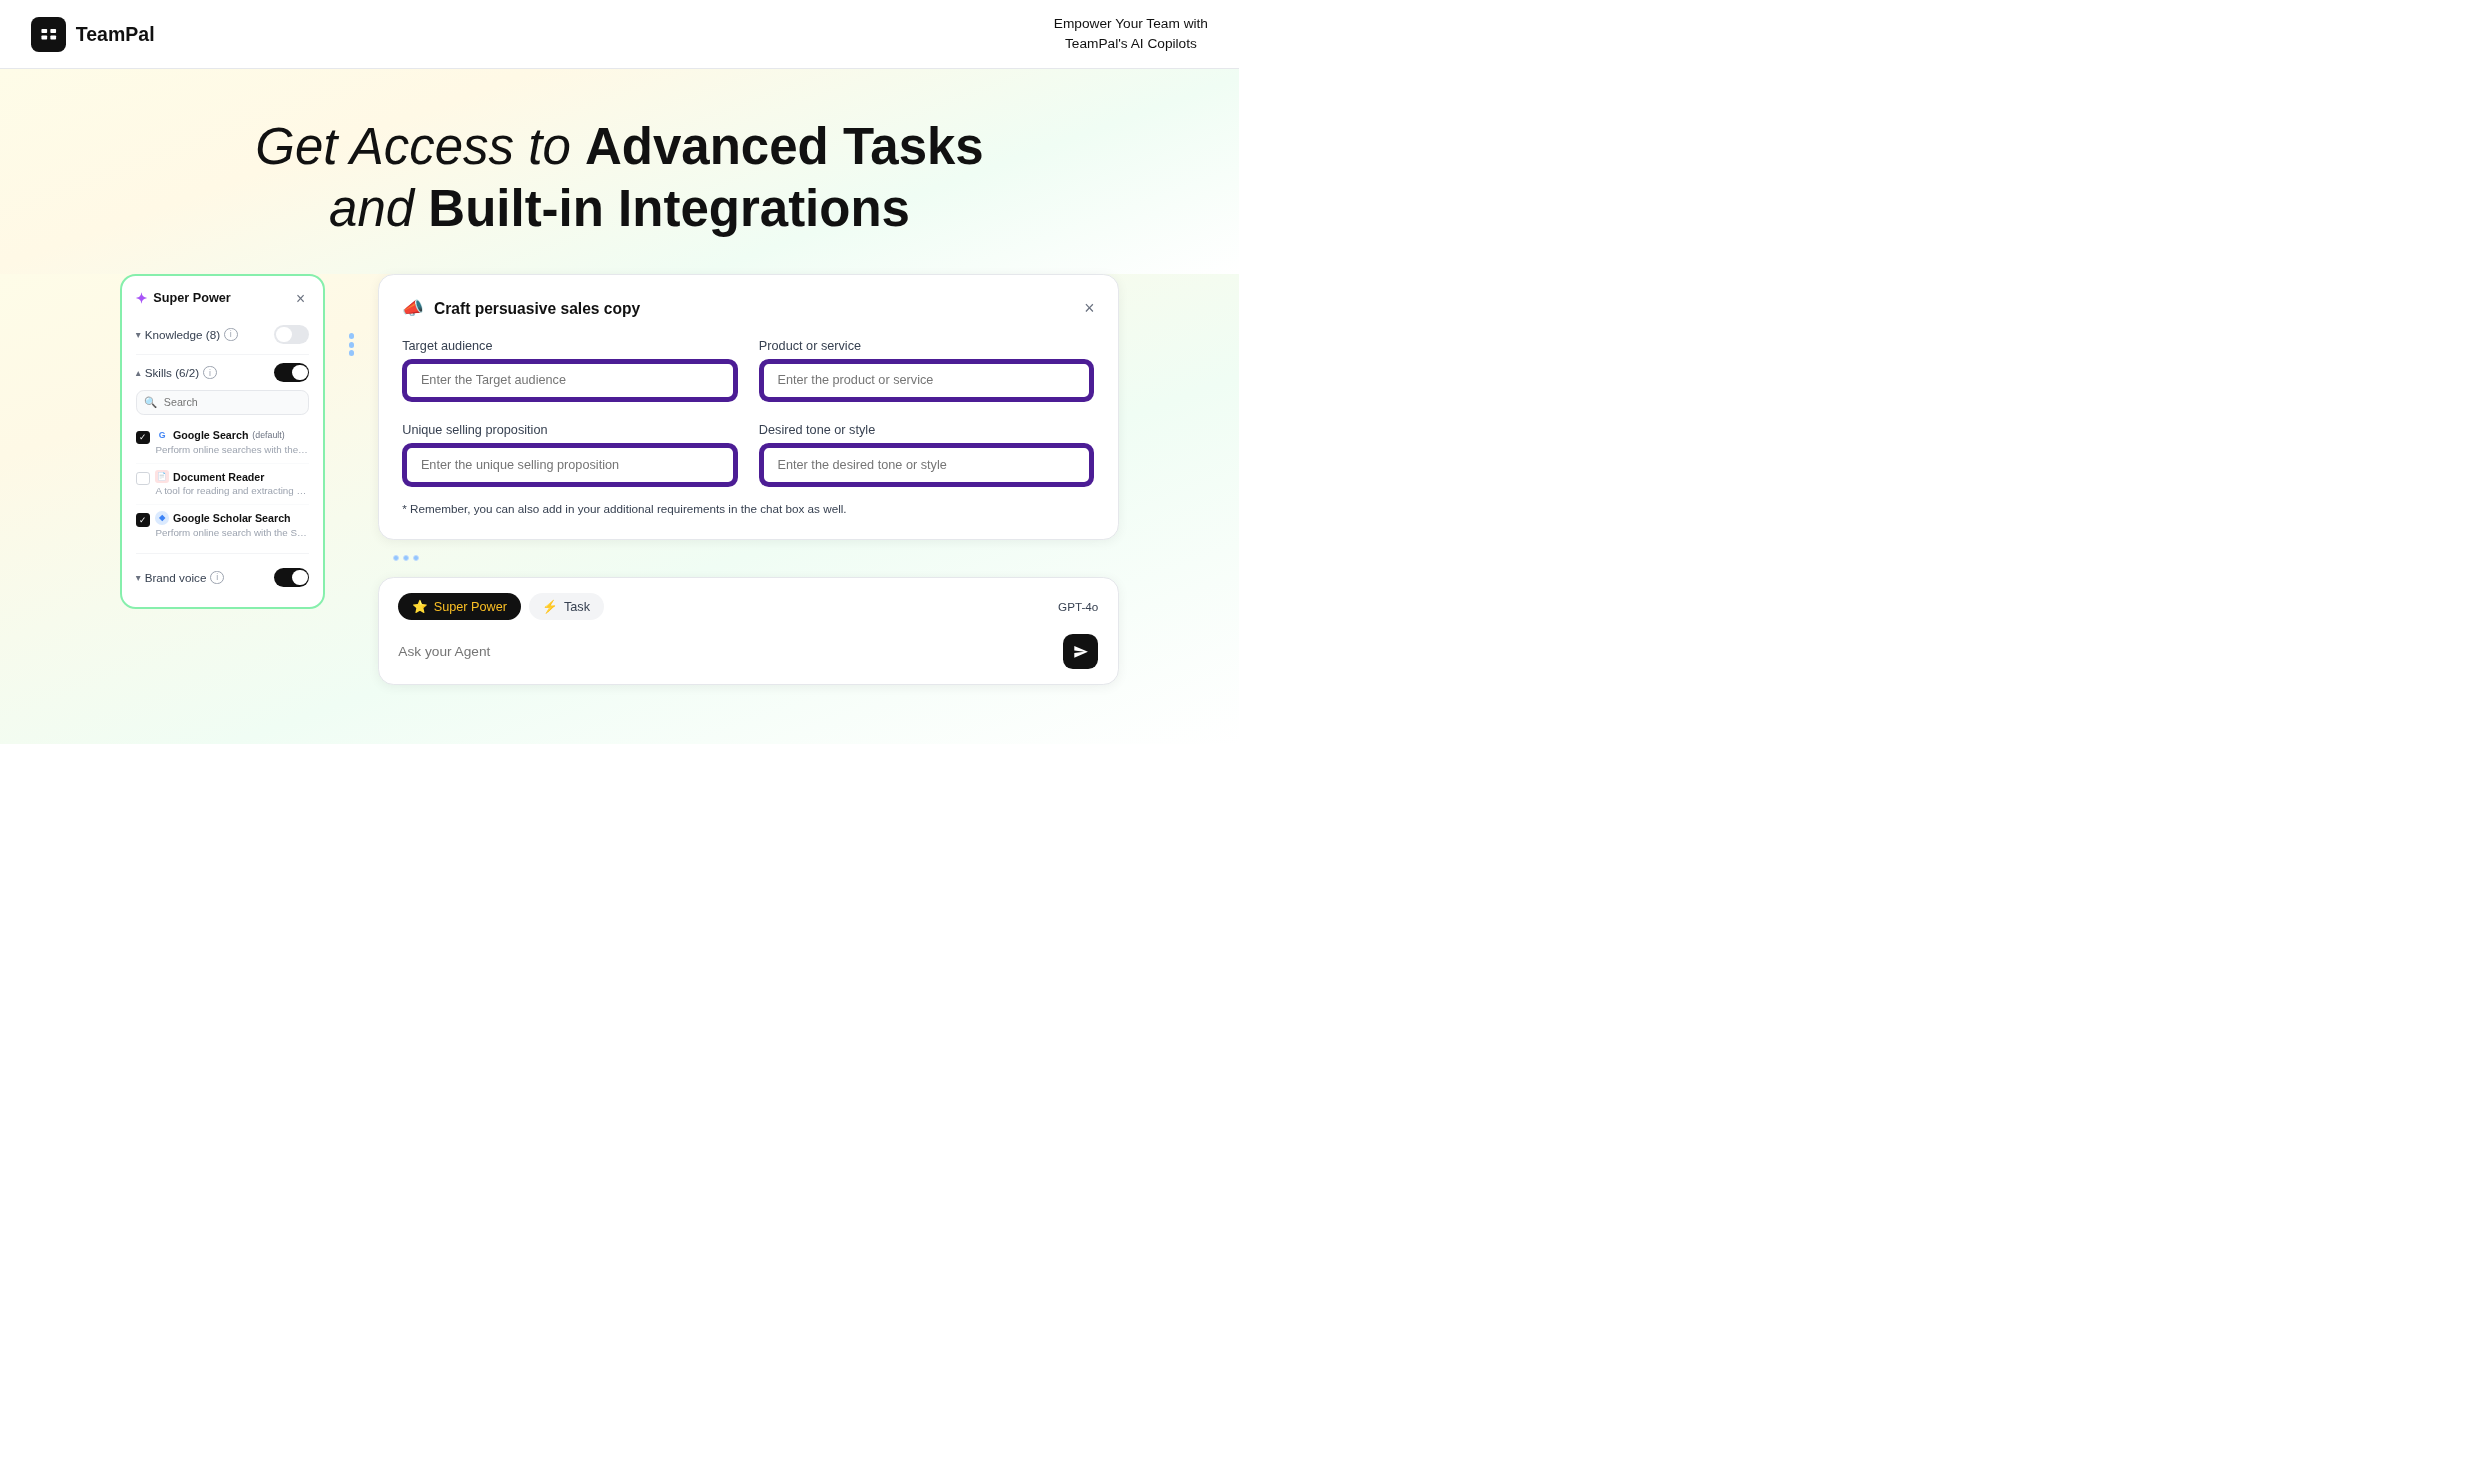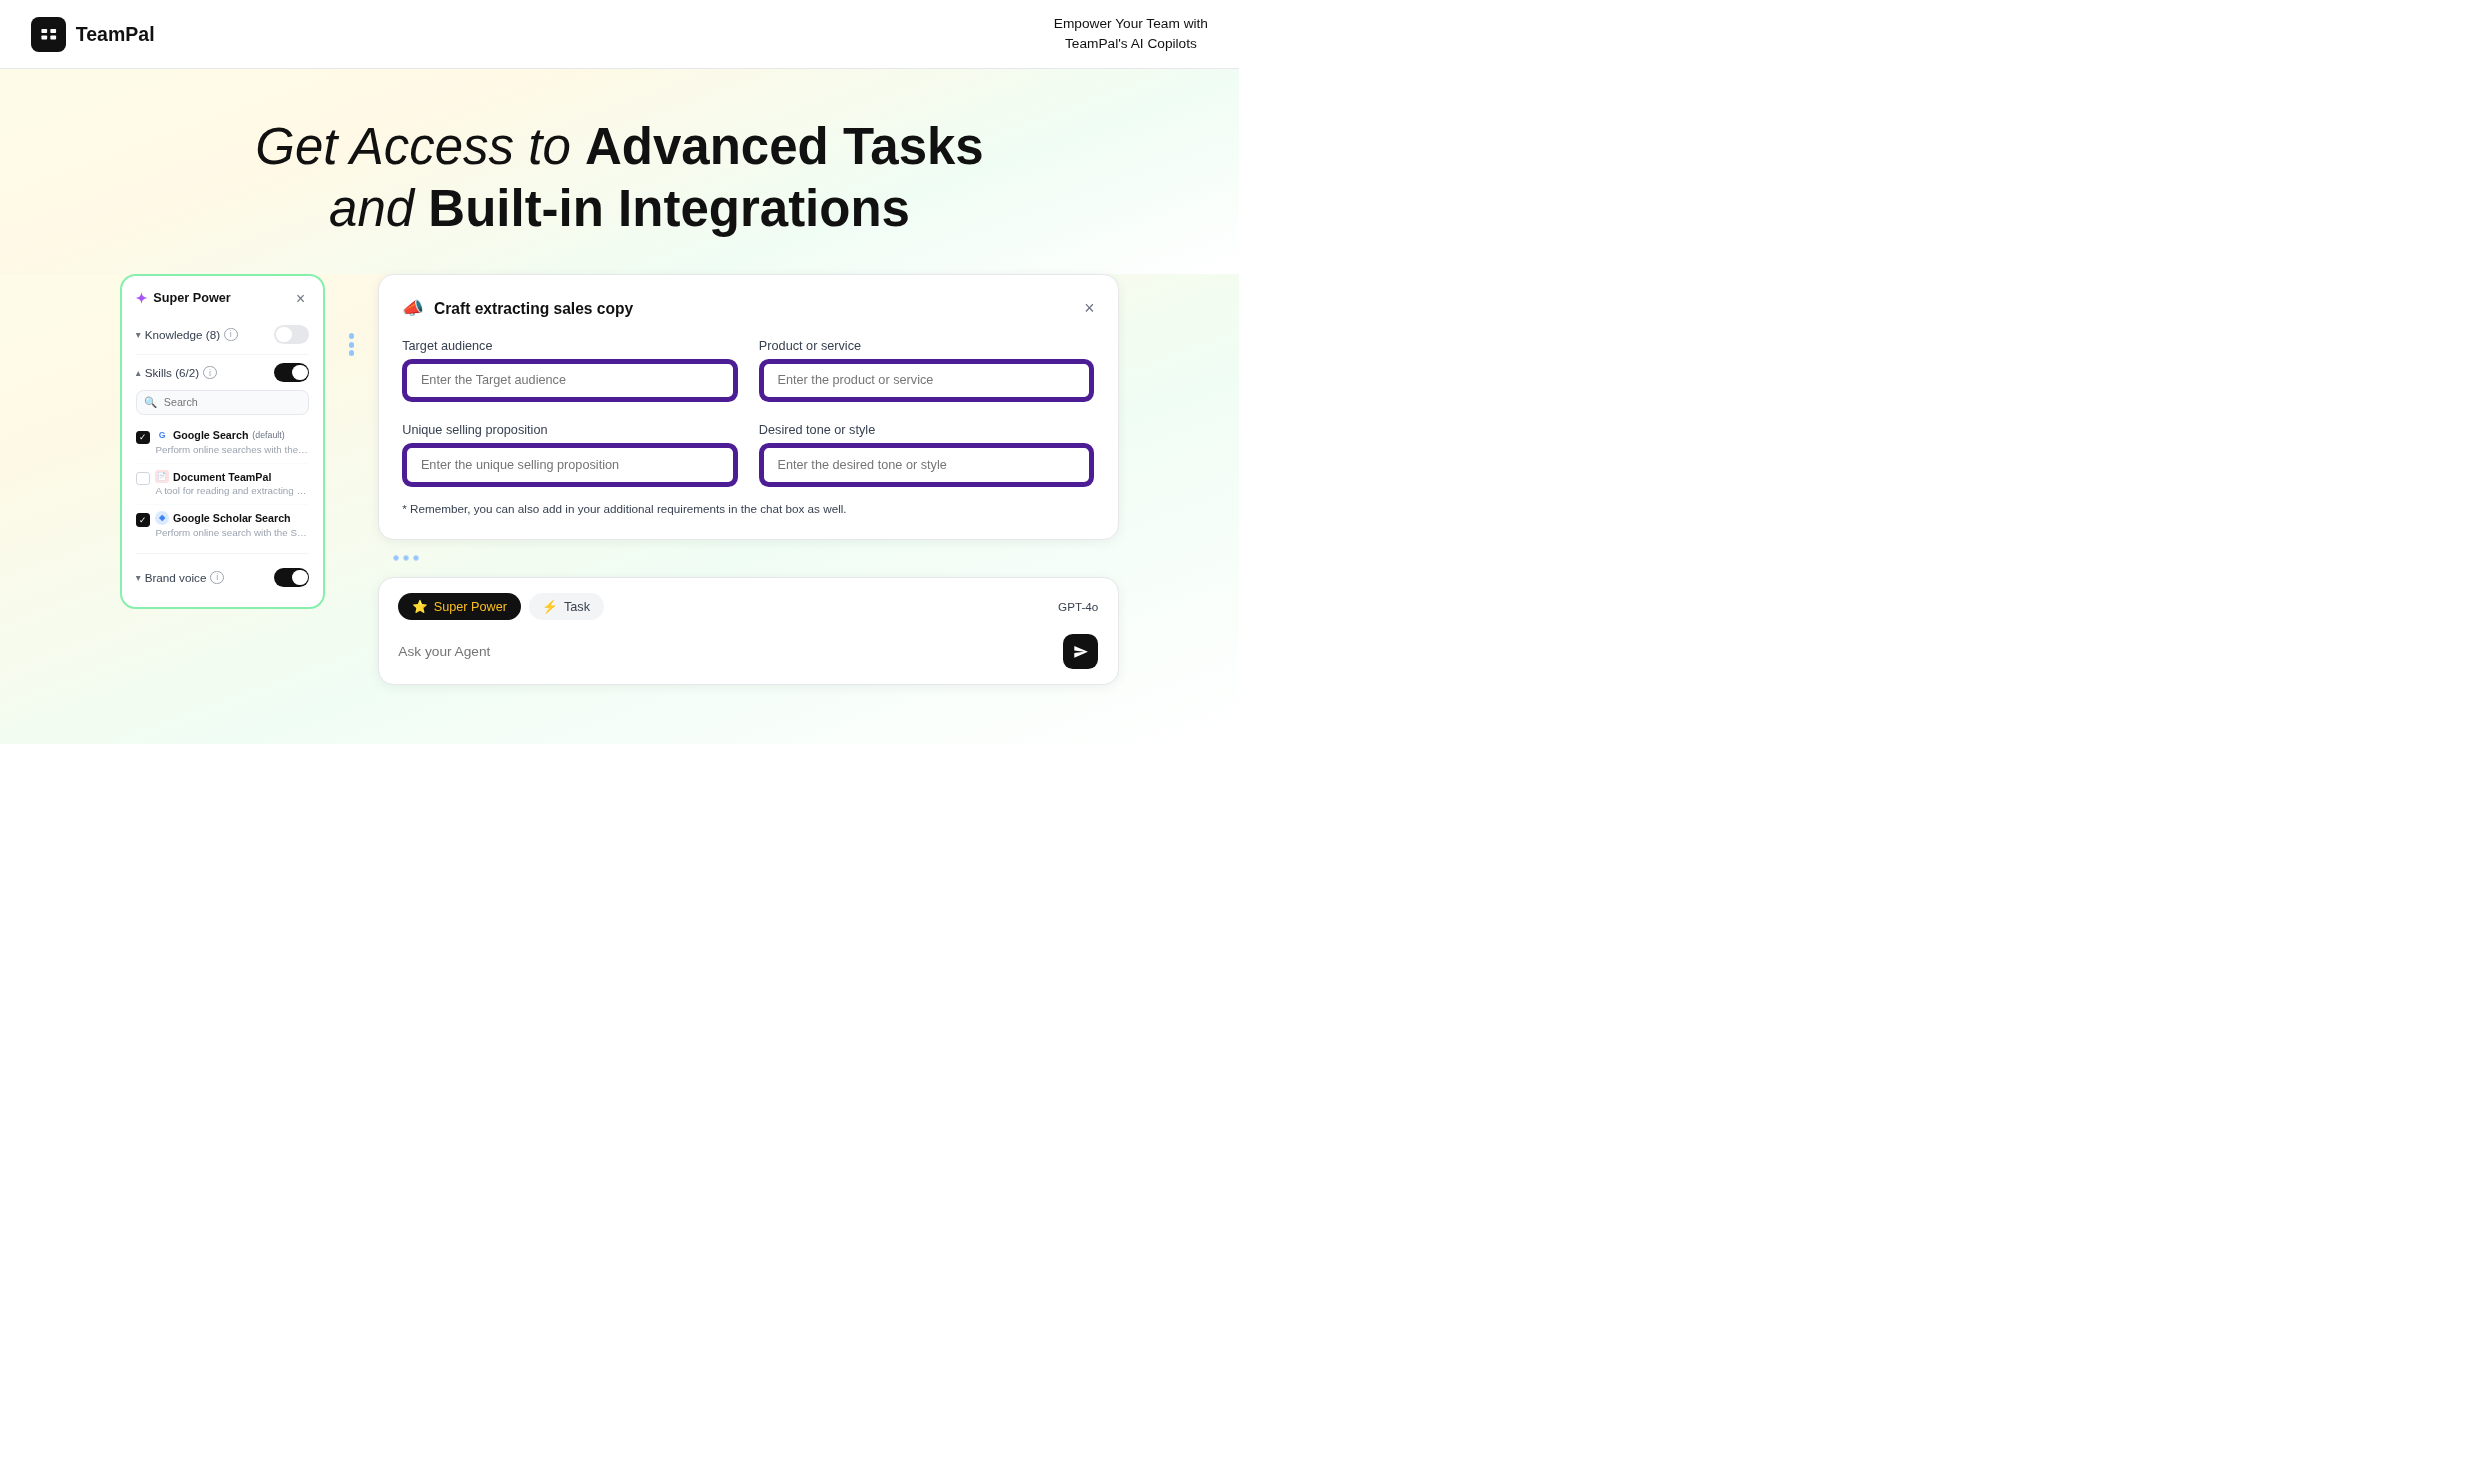--- a/index.html
+++ b/index.html
@@ -565,21 +565,21 @@
             </div>
             <div class="skill-desc">Perform online searches with the Google search engine. Input a query to receive a list...</div>
           </div>
         </div>
 
         <div class="skill-item">
           <div class="checkbox unchecked"></div>
           <div class="skill-content">
             <div class="skill-name">
               <span class="doc-icon">📄</span>
-              <span>Document TeamPal</span>
+              <span>Document Reader</span>
             </div>
             <div class="skill-desc">A tool for reading and extracting content from URL of documents, supporting popula...</div>
           </div>
         </div>
 
         <div class="skill-item">
           <div class="checkbox checked">✓</div>
           <div class="skill-content">
             <div class="skill-name">
               <span class="scholar-icon">◆</span>
@@ -610,21 +610,21 @@
       <div class="dot"></div>
     </div>
   </div>
 
   <div class="right-panels">
 
     <div class="craft-panel">
       <div class="craft-header">
         <div class="craft-title">
           <span class="megaphone-emoji">📣</span>
-          <span>Craft extracting sales copy</span>
+          <span>Craft persuasive sales copy</span>
         </div>
         <button class="craft-close">×</button>
       </div>
 
       <div class="form-grid">
         <div class="form-field">
           <label>Target audience</label>
           <input type="text" placeholder="Enter the Target audience" style="">
         </div>
         <div class="form-field">

